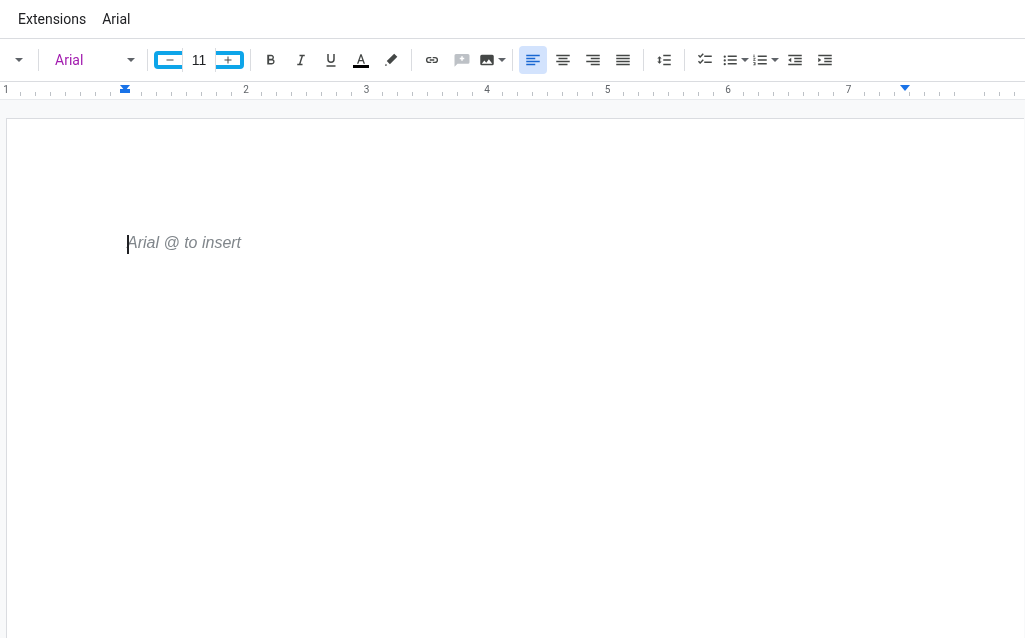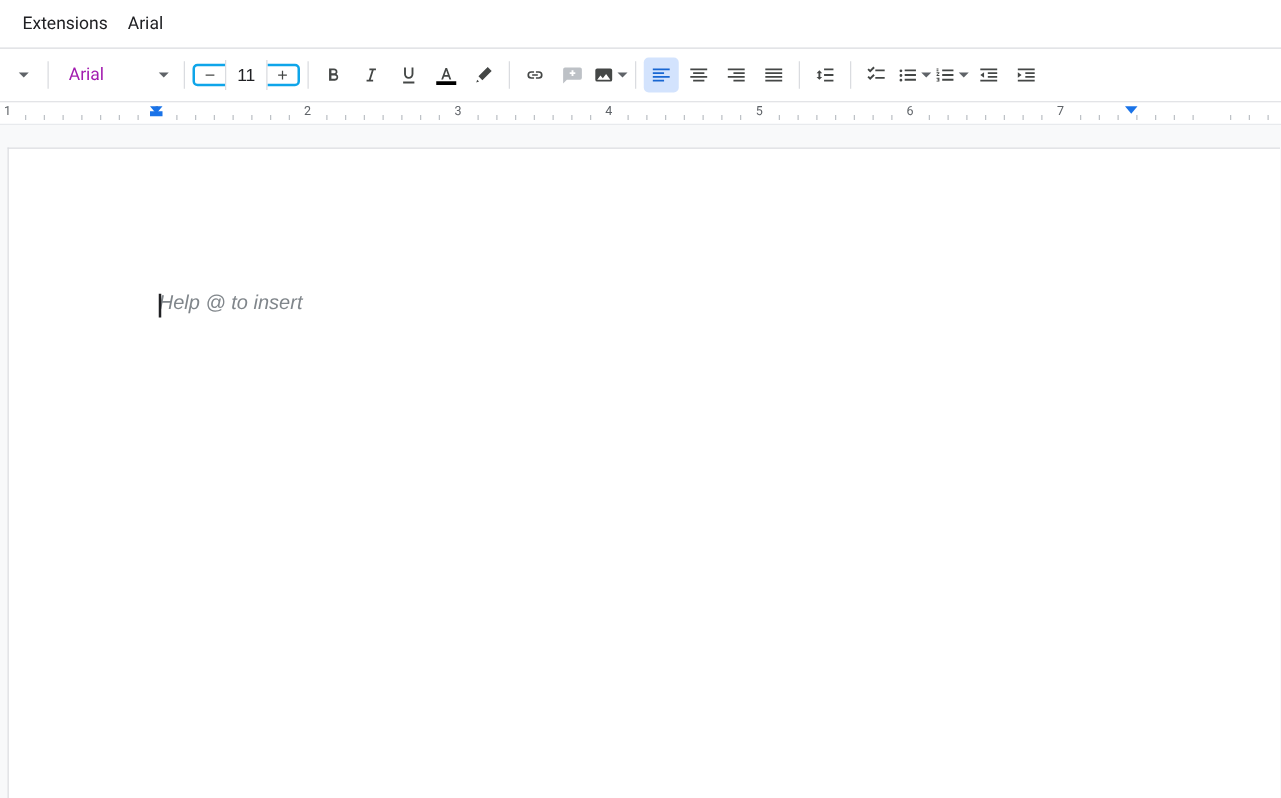--- a/index.html
+++ b/index.html
@@ -71,21 +71,21 @@
     min-width: 96px;
     font-size: 14px;
     cursor: pointer;
     border-radius: 4px;
     justify-content: space-between;
     color: #a21caf;
   }
   .fontsize-group {
     display: flex;
     align-items: center;
-    border: 2px solid #0ea5e9;
+    border: 4px solid #0ea5e9;
     border-radius: 4px;
     height: 18px;
   }
   .fontsize-group .tb-btn {
     min-width: 24px; height: 24px; border-radius: 0;
   }
   .fontsize-input {
     width: 34px;
     height: 24px;
     border: none;
@@ -418,17 +418,17 @@
   <div class="ruler-indent rect" style="left:125px"></div>
   <div class="ruler-indent top" style="left:120px"></div>
   <div class="ruler-indent top" style="left:900px"></div>
 </div>
 
 <div class="doc-area">
   <div class="page">
     <div class="page-content">
       <div class="placeholder">
         <span class="cursor"></span>
-        <span>Help @ to insert</span>
+        <span>Arial @ to insert</span>
       </div>
     </div>
   </div>
 </div>
 
 </body></html>

